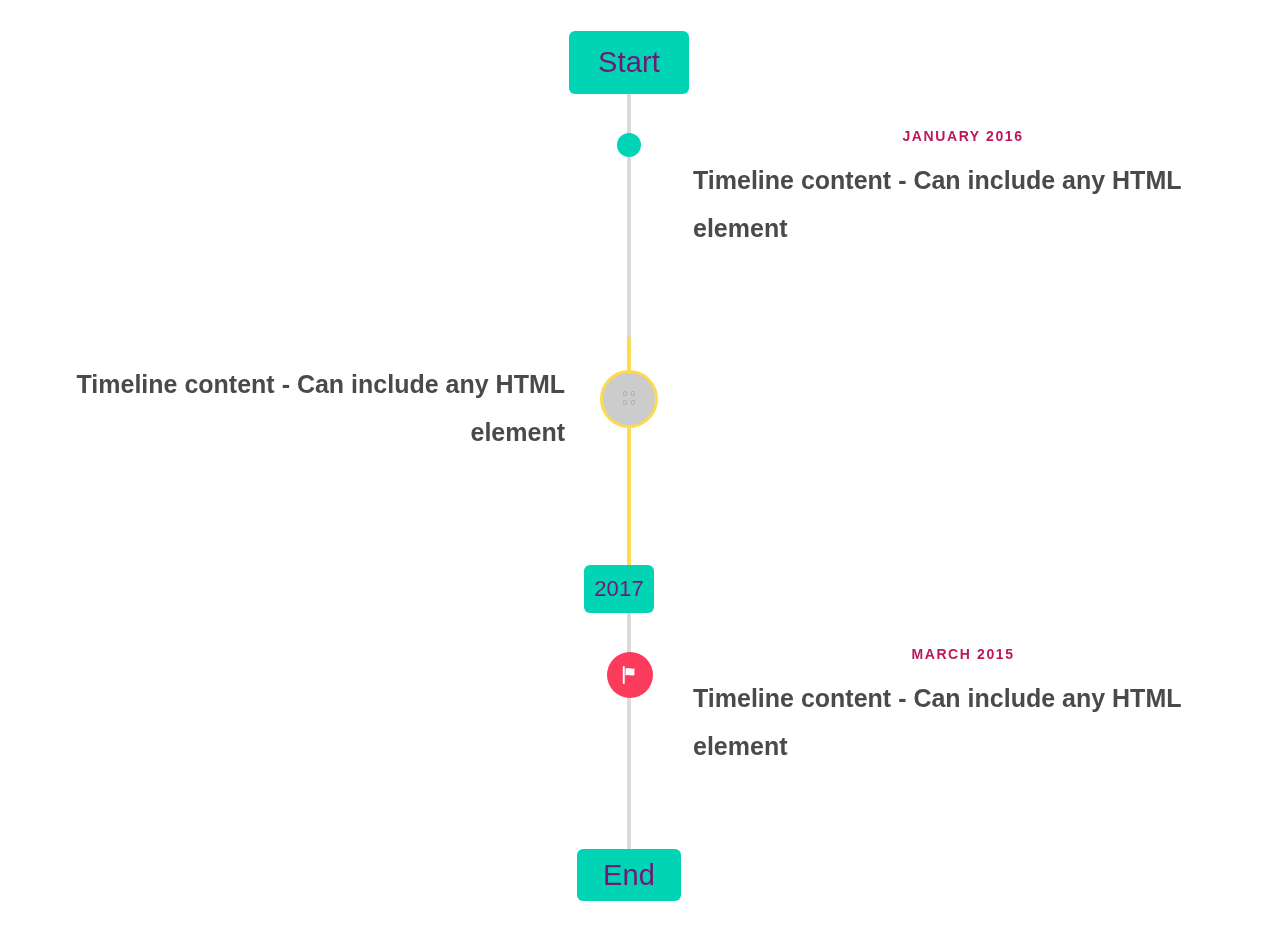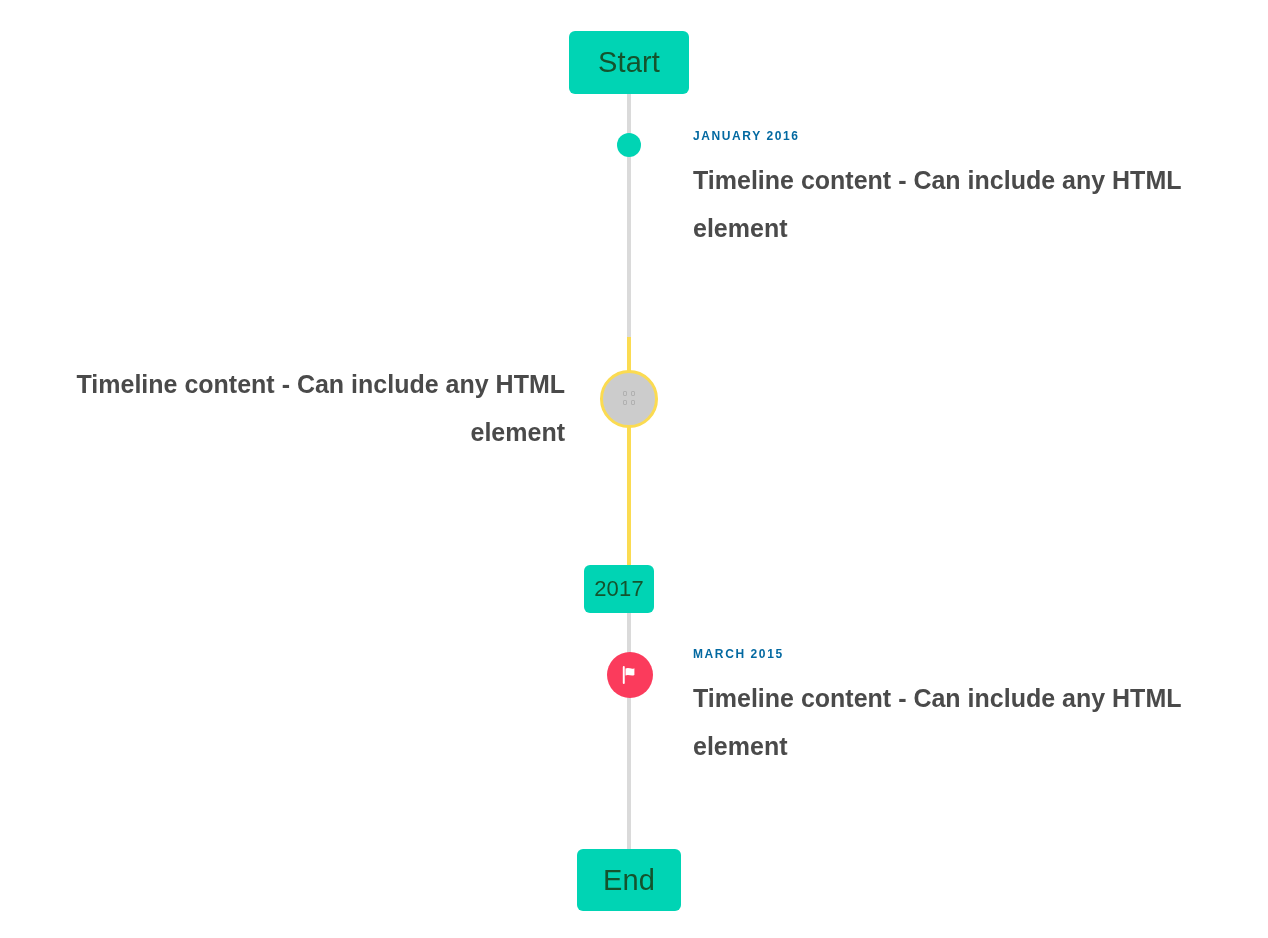--- a/index.html
+++ b/index.html
@@ -30,69 +30,70 @@
     background: #dadada;
   }
   .spine-top     { top: 62px;  height: 275px; }
   .spine-yellow  { top: 337px; height: 228px; background: #fbdb51; }
   .spine-bottom  { top: 613px; height: 267px; }
 
   
   .badge {
     position: absolute;
     background: #00d4b4;
-    color: #14532d;
+    color: #701a75;
     border-radius: 6px;
     display: flex;
     align-items: center;
     justify-content: center;
     font-weight: 400;
     letter-spacing: 0.2px;
     z-index: 4;
   }
   .badge-start {
     left: 569px; top: 31px;
     width: 120px; height: 63px;
     font-size: 29px;
   }
   .badge-year {
     left: 584px; top: 565px;
     width: 70px; height: 48px;
     font-size: 22px;
   }
   .badge-end {
     left: 577px; top: 849px;
-    width: 104px; height: 62px;
+    width: 104px; height: 52px;
     font-size: 29px;
   }
 
   
   .item {
     position: absolute;
     width: 1268px;
   }
   .item-jan { top: 126px; }
   .item-feb { top: 360px; }
   .item-mar { top: 644px; }
 
   .item-content {
     position: absolute;
     width: 540px;
   }
   .side-right .item-content { left: 693px; text-align: left; }
   .side-left  .item-content { left: 25px; width: 540px; text-align: right; }
 
   .item-label {
-    font-size: 12px;
+    font-size: 14px;
     font-weight: bold;
     letter-spacing: 1.6px;
-    color: #0369a1;
+    color: #be185d;
     line-height: 20px;
     margin: 0 0 10px 0;
     white-space: nowrap;
+    text-align: center;
   }
   .item-body {
     font-size: 25px;
     font-weight: 700;
     color: #4a4a4a;
     line-height: 48px;
     margin: 0;
   }
 
   

